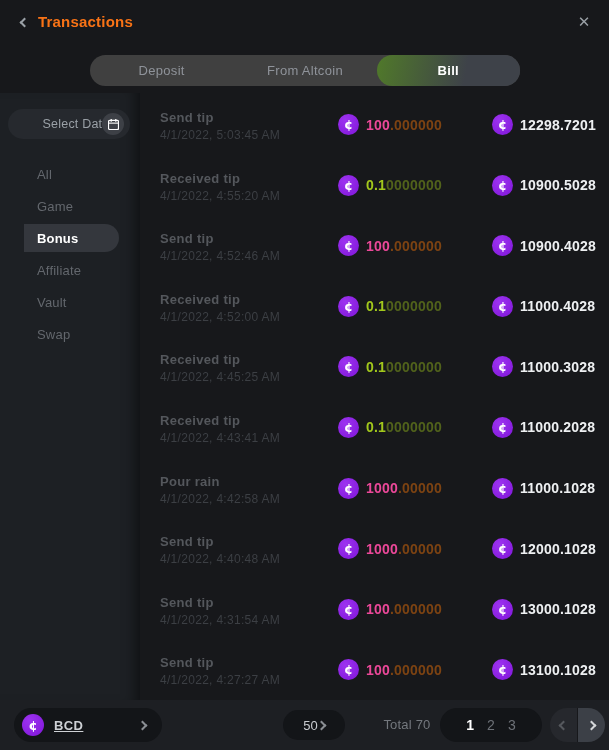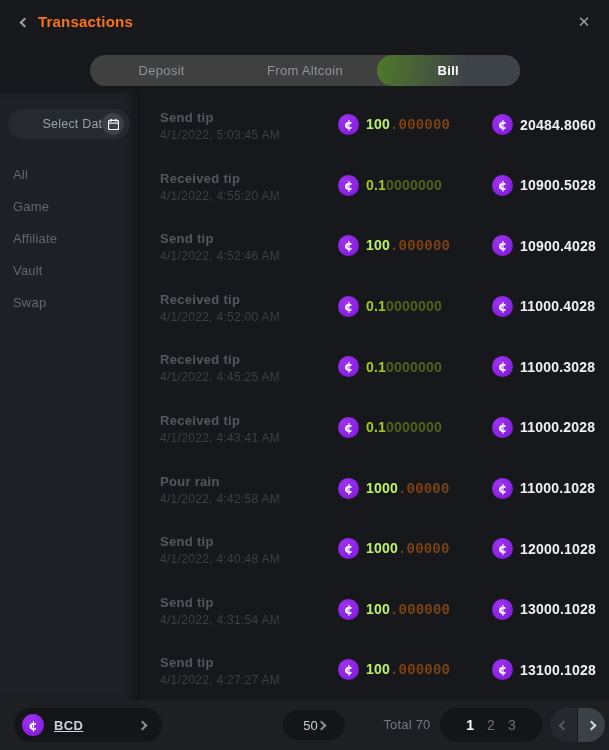--- a/index.html
+++ b/index.html
@@ -27,41 +27,41 @@
   .tab.active { background:linear-gradient(100deg, #50792a 0%, #3e4249 62%);
     color:#ffffff; font-weight:700; }
   
   .sidebar { position:absolute; left:0; top:93px; width:140px; bottom:50px;
     background:#1d2024; box-shadow:inset -14px 0 14px -10px rgba(0,0,0,.5); }
   .select-date { position:relative; margin:16px 0 0 8px; width:122px; height:30px;
     background:#26292e; border-radius:15px; display:flex; align-items:center; cursor:pointer;justify-content:center; }
   .select-date-label { margin-left:14px; color:#9aa0a6; font-size:12.5px; letter-spacing:.2px; }
   .cal-wrap { position:absolute; right:6px; top:4px; width:22px; height:22px; border-radius:50%;
     background:#3d4046; display:flex; align-items:center; justify-content:center; }
-  .menu { margin-top:19px; }
+  .menu { margin-top:19px;padding-left:24px; }
   .menu-item { height:32px; display:flex; align-items:center; padding-left:13px;
     color:#63676d; font-size:13px; letter-spacing:.2px; cursor:pointer; }
   .menu-item.active { height:28px; margin:2px 0; width:95px; background:#34373d;
     border-radius:0 14px 14px 0; color:#ffffff; font-weight:700; }
   
   .list { position:absolute; left:140px; top:93px; right:0; bottom:50px; padding-top:7px;text-align:center; }
   .row { position:relative; height:60.6px; }
   .row-type { position:absolute; left:20px; top:10px; font-size:13px; font-weight:600;
     color:#54575c; letter-spacing:.3px; }
   .row-date { position:absolute; left:20px; top:28px; font-size:12px; color:#3c3f44; letter-spacing:.3px; }
   .cell { position:absolute; top:14px; display:flex; align-items:center; gap:7px; }
   .cell-amount { left:198px; }
   .cell-balance { left:352px; }
   .coin { width:21px; height:21px; border-radius:50%; flex:0 0 21px;
     background:radial-gradient(circle at 35% 30%, #9d33f0, #7f15d8);
     color:#ffffff; font-weight:700; font-size:13px;
     display:flex; align-items:center; justify-content:center; font-family:"DejaVu Sans", sans-serif; }
   .amount { font-size:14px; font-weight:700; letter-spacing:.2px; }
-  .row.out .amt-main { color:#bef264; }
-  .row.out .amt-rest { color:#7d4312;font-family:Liberation Mono, monospace; }
+  .row.out .amt-main { color:#ec4899; }
+  .row.out .amt-rest { color:#7d4312; }
   .row.in  .amt-main { color:#a2c81c; }
   .row.in  .amt-rest { color:#51621b; }
   .balance { font-size:14px; font-weight:700; color:#eef0f2; letter-spacing:.2px; }
   
   .footer { position:absolute; left:0; bottom:0; right:0; height:50px; background:#1d1f23; }
   .pill { background:#131518; display:flex; align-items:center; }
   .coin-select { position:absolute; left:14px; top:8px; width:148px; height:34px; border-radius:17px; cursor:pointer; }
   .coin-select .coin { margin-left:8px; width:22px; height:22px; flex-basis:22px; }
   .coin-select-label { margin-left:10px; color:#ced1d5; font-size:13px; font-weight:600; letter-spacing:.4px;text-decoration:underline; }
   .coin-select .chev { position:absolute; right:16px; color:#8a8e93; }
@@ -110,37 +110,38 @@
           <rect x="0.5" y="1.5" width="11" height="10" rx="1.5" fill="none" stroke="#ffffff" stroke-width="1.4"></rect>
           <line x1="3.5" y1="0" x2="3.5" y2="3" stroke="#ffffff" stroke-width="1.4"></line>
           <line x1="8.5" y1="0" x2="8.5" y2="3" stroke="#ffffff" stroke-width="1.4"></line>
           <line x1="1" y1="4.5" x2="11" y2="4.5" stroke="#ffffff" stroke-width="1.2"></line>
         </svg>
       </span>
     </div>
     <div class="menu">
         <div class="menu-item">All</div>
         <div class="menu-item">Game</div>
+        <div class="menu-item active">Bonus</div>
         <div class="menu-item">Affiliate</div>
         <div class="menu-item">Vault</div>
         <div class="menu-item">Swap</div>
       </div>
   </div>
 
   <div class="list">
   <div class="row out">
     <div class="row-type">Send tip</div>
     <div class="row-date">4/1/2022, 5:03:45 AM</div>
     <div class="cell cell-amount">
       <span class="coin">¢</span>
       <span class="amount"><span class="amt-main">100</span><span class="amt-rest">.000000</span></span>
     </div>
     <div class="cell cell-balance">
       <span class="coin">¢</span>
-      <span class="balance">20484.8060</span>
+      <span class="balance">12298.7201</span>
     </div>
   </div>
 
   <div class="row in">
     <div class="row-type">Received tip</div>
     <div class="row-date">4/1/2022, 4:55:20 AM</div>
     <div class="cell cell-amount">
       <span class="coin">¢</span>
       <span class="amount"><span class="amt-main">0.1</span><span class="amt-rest">0000000</span></span>
     </div>

